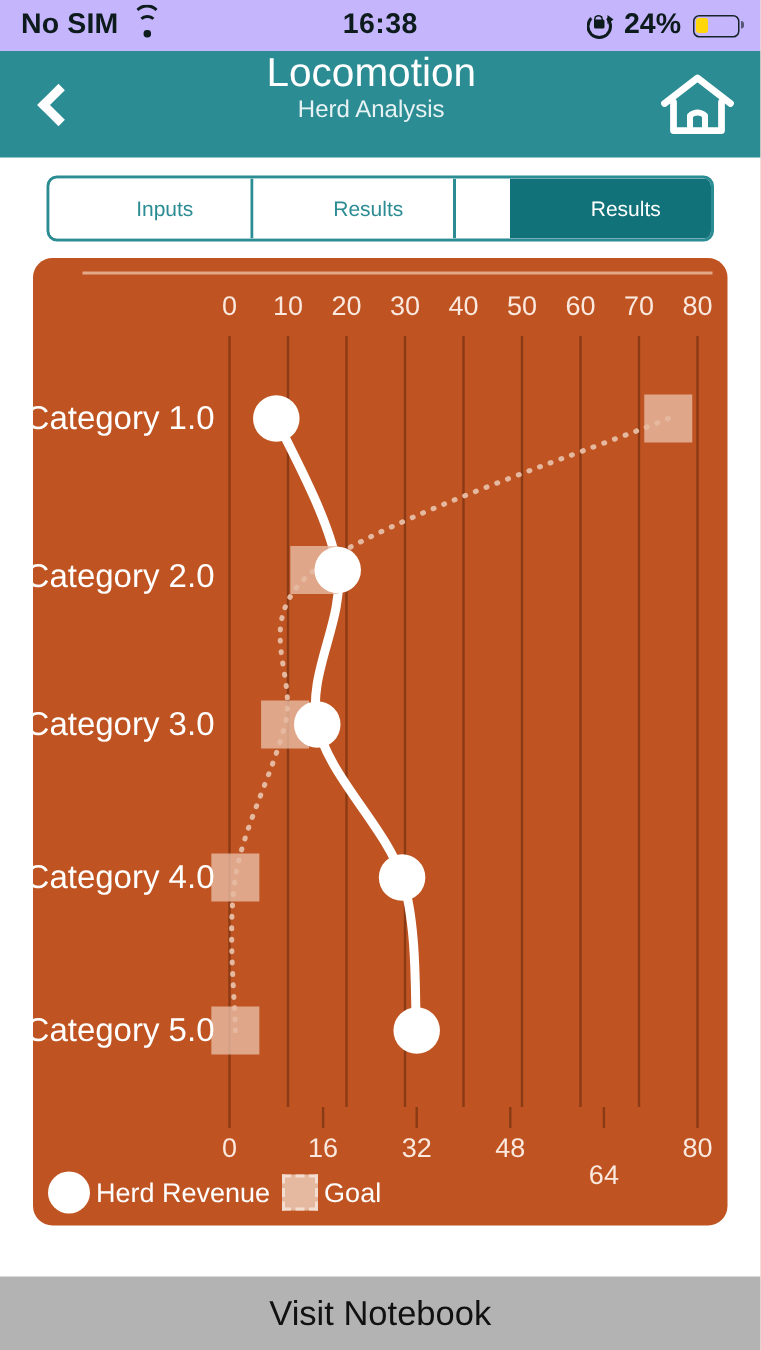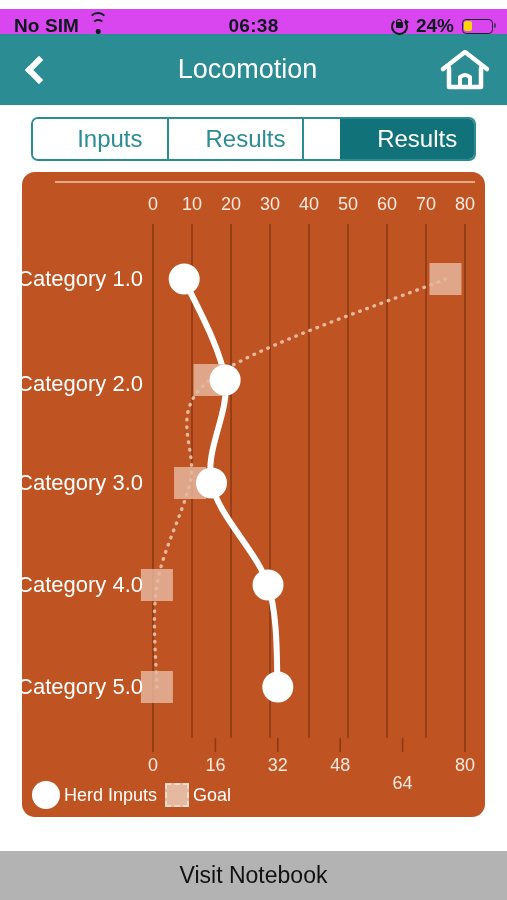--- a/index.html
+++ b/index.html
@@ -7,23 +7,22 @@
     width: 507px; height: 900px;
     background: #ffffff;
     font-family: "Liberation Sans", sans-serif;
     overflow: hidden;
   }
   #app { position: relative; width: 507px; height: 900px; background:#fff; }
 
   
   .statusbar {
     position:absolute; top:0; left:0; width:507px; height:34px;
-    background:#d946ef; display:flex; align-items:center;
+    background:#c4b5fd; display:flex; align-items:center;
     padding:0 14px;
-    margin-top:9px;
   }
   .sb-left { display:flex; align-items:center; gap:9px; }
   .sb-carrier { font-size:19px; font-weight:600; color:#0d1b1d; letter-spacing:.1px; }
   .wifi { position:relative; width:20px; height:15px; }
   .wifi i {
     position:absolute; left:50%; bottom:0; transform:translateX(-50%);
     border:2.1px solid #0d1b1d; border-bottom-color:transparent;
     border-left-color:transparent; border-right-color:transparent;
     border-radius:50%;
   }
@@ -71,21 +70,21 @@
     width:24%; background:#ffd60a; border-radius:2px;
   }
   .batt .nub {
     position:absolute; right:-3.4px; top:4.6px; width:2.4px; height:5.4px;
     background:#0d1b1d; border-radius:0 2px 2px 0; opacity:.6;
   }
 
   
   .navbar {
     position:absolute; top:34px; left:0; width:507px; height:71px;
-    background:#2b8c93; display:flex; align-items:center;
+    background:#2b8c93; display:flex; 
   }
   .nav-back {
     width:72px; height:71px; display:flex; align-items:center; justify-content:center;
     cursor:pointer;
   }
   .nav-back .chev {
     width:20px; height:20px; border-left:6px solid #fff; border-bottom:6px solid #fff;
     transform:rotate(45deg); margin-left:5px;
   }
   .nav-titles { flex:1; text-align:center; margin-top:-2px; }
@@ -97,21 +96,21 @@
   }
 
   
   .tabs {
     position:absolute; top:117px; left:31px; width:445px; height:44px;
     border:2px solid #2b8c93; border-radius:7px; display:flex; overflow:hidden;
     background:#fff;
   }
   .tab {
     flex:1; display:flex; align-items:center; justify-content:center;
-    font-size:24px; color:#2b8c93; background:#ffffff; cursor:pointer;
+    font-size:14px; color:#2b8c93; background:#ffffff; cursor:pointer;
     border-right:2px solid #2b8c93;
     padding-left:20px;
   }
   .tab:last-child { border-right:none;margin-left:36px; }
   .tab.active { background:#12727a; color:#ffffff; }
 
   
   .chart-card {
     position:absolute; left:22px; top:172px; width:463px; height:645px;
     background:#bf5422; border-radius:13px; overflow:hidden;
@@ -160,21 +159,21 @@
 
   <div class="statusbar">
     <div class="sb-left">
       <span class="sb-carrier">No SIM</span>
       <span class="wifi">
           <i></i>
           <i></i>
           <i></i>
         </span>
     </div>
-    <div class="sb-time">06:38</div>
+    <div class="sb-time">16:38</div>
     <div class="sb-right">
       <span class="rotlock">
         <span class="ring"></span>
           <span class="shk"></span>
           <span class="pad"></span>
           <span class="arrow"></span>
       </span>
       <span class="sb-batt-pct">24%</span>
       <span class="batt">
         <span class="shell"></span>
@@ -183,20 +182,21 @@
       </span>
     </div>
   </div>
 
   <div class="navbar">
     <div class="nav-back">
       <span class="chev"></span>
     </div>
     <div class="nav-titles">
       <div class="nav-title">Locomotion</div>
+      <div class="nav-sub">Herd Analysis</div>
     </div>
     <div class="nav-home">
       <svg width="52" height="44" viewBox="0 0 52 44">
         <path d="M4 21 L26 4 L48 21" fill="none" stroke="#fff" stroke-width="4.5" stroke-linecap="round" stroke-linejoin="round"></path>
         <path d="M10 20 L10 39 L42 39 L42 20" fill="none" stroke="#fff" stroke-width="4.5" stroke-linecap="round" stroke-linejoin="round"></path>
         <path d="M21 39 L21 29 Q26 25 31 29 L31 39" fill="none" stroke="#fff" stroke-width="4" stroke-linecap="round" stroke-linejoin="round"></path>
       </svg>
     </div>
   </div>
 
@@ -255,21 +255,21 @@
         <div class="axis-label" style="left: 443px; top: 583px;">80</div>
         <div class="cat-label" style="right: 342px; top: 107px;">Category 1.0</div>
         <div class="cat-label" style="right: 342px; top: 212px; margin-left: 44px;">Category 2.0</div>
         <div class="cat-label" style="right: 342px; top: 311px;">Category 3.0</div>
         <div class="cat-label" style="right: 342px; top: 413px;">Category 4.0</div>
         <div class="cat-label" style="right: 342px; top: 515px;">Category 5.0</div>
       </div>
 
     <div class="legend">
       <span class="lg-dot"></span>
-      <span class="lg-text">Herd Inputs</span>
+      <span class="lg-text">Herd Revenue</span>
       <span class="lg-sq"></span>
       <span class="lg-text">Goal</span>
     </div>
   </div>
 
   <div class="bottombar">
     <span>Visit Notebook</span>
   </div>
 
 </div>

